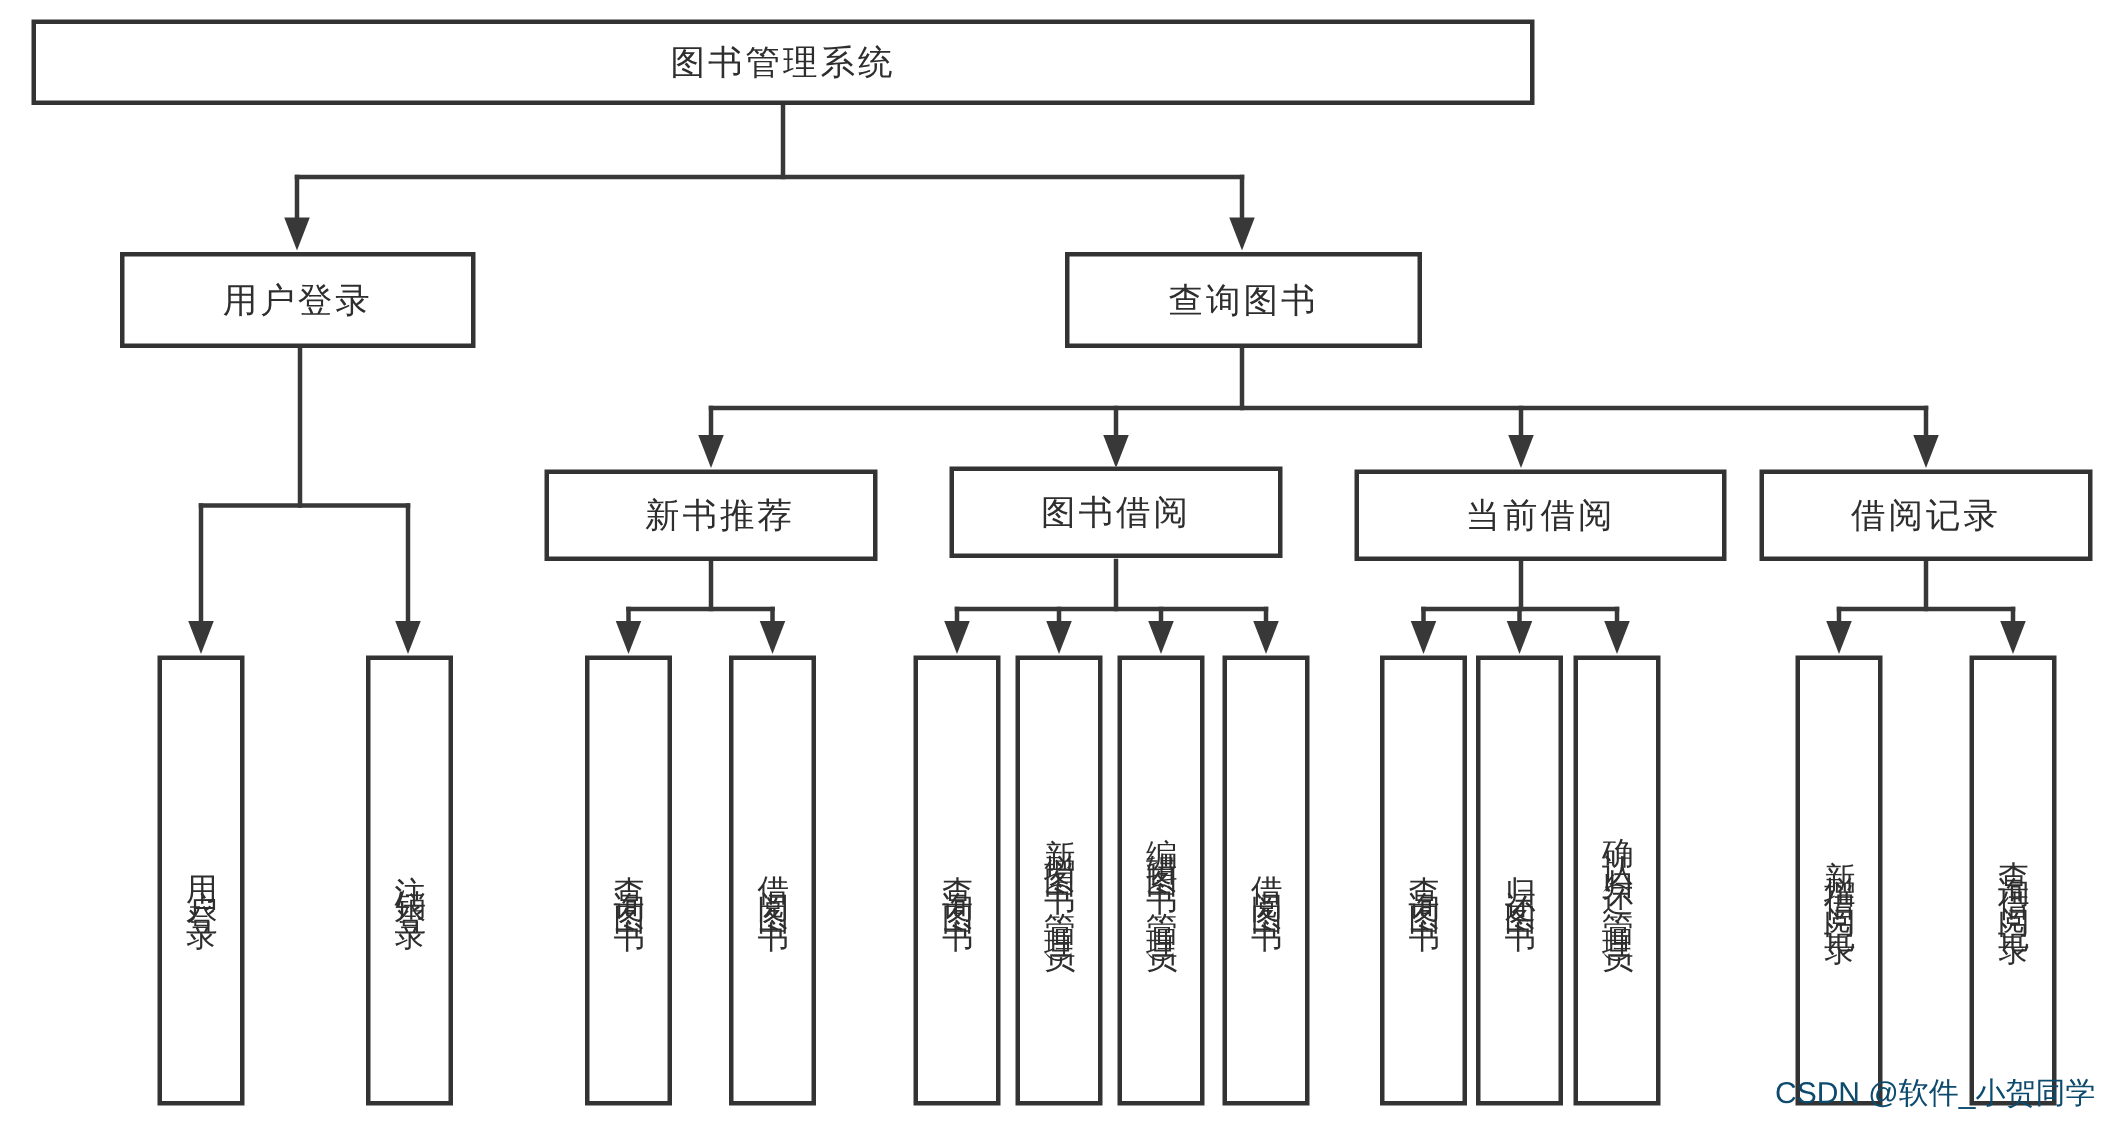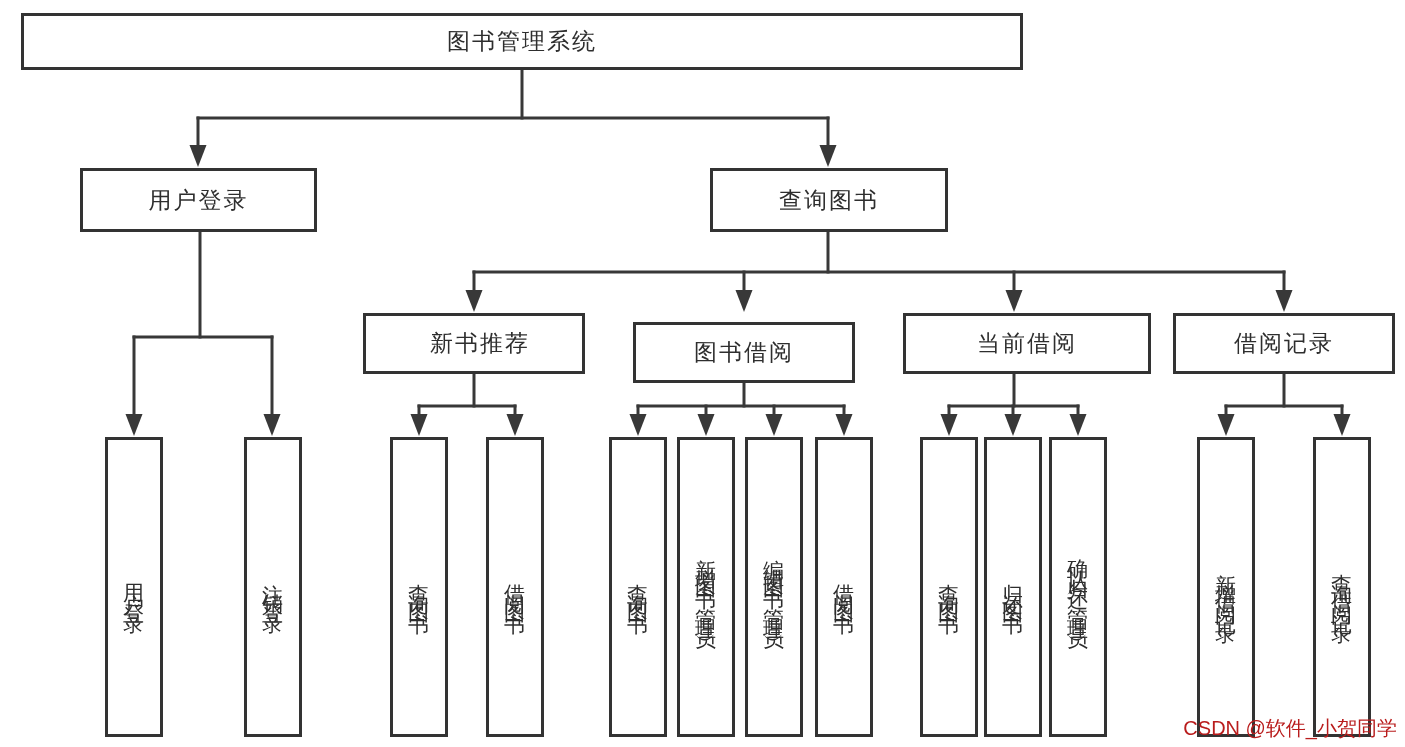--- a/index.html
+++ b/index.html
@@ -35,21 +35,21 @@
     text-orientation: mixed;
     letter-spacing: 10px;
     line-height: 1;
     white-space: nowrap;
   }
   .watermark {
     position: absolute;
     right: 8px;
     bottom: 5px;
     font-size: 20px;
-    color: #b91c1c;
+    color: #0c4a6e;
     z-index: 5;
     white-space: nowrap;
   }
 </style>
 </head>
 <body>
 
 <div class="diagram">
 
   <svg class="connectors" viewBox="0 0 1405 747" xmlns="http://www.w3.org/2000/svg">
@@ -114,21 +114,21 @@
   <div class="node hnode" style="left:80px; top:168px; width:237px; height:64px;">
     <span>用户登录</span>
   </div>
   <div class="node hnode" style="left:710px; top:168px; width:238px; height:64px;">
     <span>查询图书</span>
   </div>
 
   <div class="node hnode" style="left:363px; top:313px; width:222px; height:61px;padding-left:12px;">
     <span>新书推荐</span>
   </div>
-  <div class="node hnode" style="left:633px; top:322px; width:222px; height:61px;">
+  <div class="node hnode" style="left:633px; top:311px; width:222px; height:61px;">
     <span>图书借阅</span>
   </div>
   <div class="node hnode" style="left:903px; top:313px; width:248px; height:61px;">
     <span>当前借阅</span>
   </div>
   <div class="node hnode" style="left:1173px; top:313px; width:222px; height:61px;text-align:right;">
     <span>借阅记录</span>
   </div>
 
   <div class="node vnode" style="left:105px; top:437px; width:58px; height:300px;">

